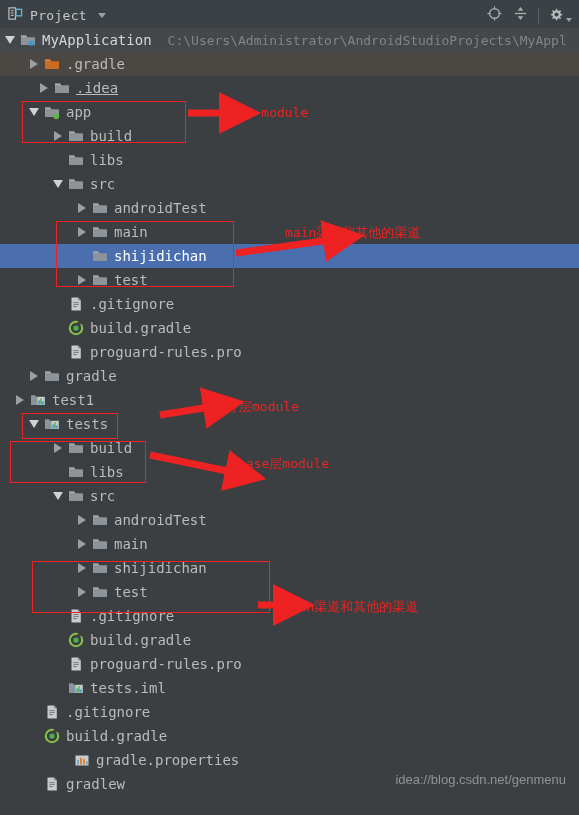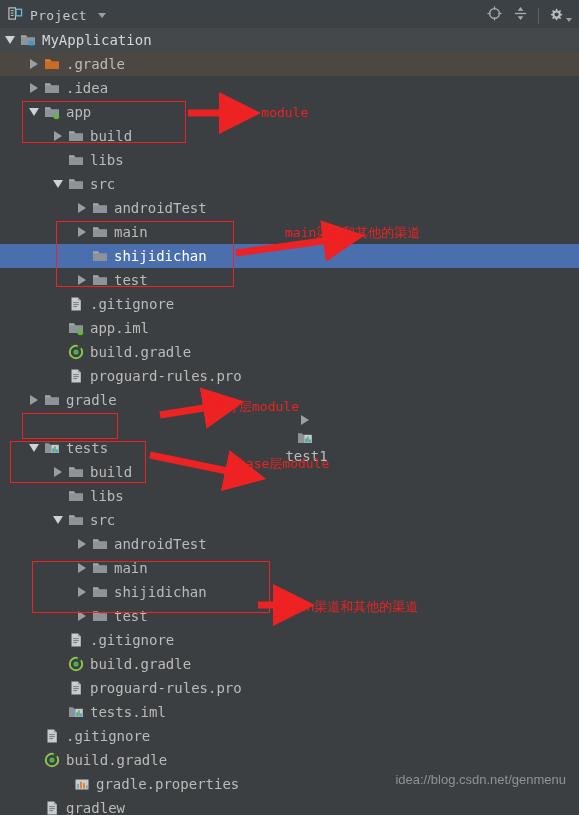--- a/index.html
+++ b/index.html
@@ -187,34 +187,35 @@
         <span class="arrow-down"></span>
       </span>
       <span class="icon-slot">
         <svg width="16" height="16" viewBox="0 0 16 16">
           <path d="M1 3.6 L6 3.6 L7.3 5.2 L15 5.2 L15 13 L1 13 Z" fill="#8d9499"></path>
           <path d="M1 3.6 L6 3.6 L7.3 5.2 L1 5.2 Z" fill="#a3aaae"></path>
           <rect x="8.5" y="9" width="5.5" height="4.4" rx="0.8" fill="#3d9ad1"></rect>
         </svg>
       </span>
       <span class="label">MyApplication</span>
+      <span class="path">C:\Users\Administrator\AndroidStudioProjects\MyAppl</span>
     </div>
     <div class="row hl-warm" style="padding-left: 26px;">
       <span class="arrow-slot">
         <span class="arrow-right"></span>
       </span>
       <span class="icon-slot">
         <svg width="16" height="16" viewBox="0 0 16 16">
           <path d="M1 3.6 L6 3.6 L7.3 5.2 L15 5.2 L15 13 L1 13 Z" fill="#cd6a23"></path>
           <path d="M1 3.6 L6 3.6 L7.3 5.2 L1 5.2 Z" fill="#e08138"></path>
         </svg>
       </span>
       <span class="label">.gradle</span>
     </div>
-    <div class="row" style="padding-left: 26px;">
+    <div class="row" style="padding-left: 36px; text-decoration: underline;">
       <span class="arrow-slot">
         <span class="arrow-right"></span>
       </span>
       <span class="icon-slot">
         <svg width="16" height="16" viewBox="0 0 16 16">
           <path d="M1 3.6 L6 3.6 L7.3 5.2 L15 5.2 L15 13 L1 13 Z" fill="#8d9499"></path>
           <path d="M1 3.6 L6 3.6 L7.3 5.2 L1 5.2 Z" fill="#a3aaae"></path>
         </svg>
       </span>
       <span class="label">.idea</span>
@@ -322,31 +323,20 @@
           <rect x="5.2" y="8.2" width="5.6" height="0.9" fill="#6b7276"></rect>
           <rect x="5.2" y="10.2" width="3.8" height="0.9" fill="#6b7276"></rect>
         </svg>
       </span>
       <span class="label">.gitignore</span>
     </div>
     <div class="row" style="padding-left: 50px;">
       <span class="arrow-slot"></span>
       <span class="icon-slot">
         <svg width="16" height="16" viewBox="0 0 16 16">
-          <path d="M1 3.6 L6 3.6 L7.3 5.2 L15 5.2 L15 13 L1 13 Z" fill="#8d9499"></path>
-          <path d="M1 3.6 L6 3.6 L7.3 5.2 L1 5.2 Z" fill="#a3aaae"></path>
-          <circle cx="12.3" cy="12.3" r="2.9" fill="#62b543"></circle>
-        </svg>
-      </span>
-      <span class="label">app.iml</span>
-    </div>
-    <div class="row" style="padding-left: 50px;">
-      <span class="arrow-slot"></span>
-      <span class="icon-slot">
-        <svg width="16" height="16" viewBox="0 0 16 16">
           <circle cx="8" cy="8" r="6.2" fill="none" stroke="#8bc34a" stroke-width="2"></circle>
           <circle cx="8" cy="8" r="2.6" fill="#4caf50"></circle>
           <rect x="9.6" y="1.2" width="4" height="2.6" fill="#3c3f41" transform="rotate(35 11 2.5)"></rect>
         </svg>
       </span>
       <span class="label">build.gradle</span>
     </div>
     <div class="row" style="padding-left: 50px;">
       <span class="arrow-slot"></span>
       <span class="icon-slot">
@@ -365,21 +355,21 @@
         <span class="arrow-right"></span>
       </span>
       <span class="icon-slot">
         <svg width="16" height="16" viewBox="0 0 16 16">
           <path d="M1 3.6 L6 3.6 L7.3 5.2 L15 5.2 L15 13 L1 13 Z" fill="#8d9499"></path>
           <path d="M1 3.6 L6 3.6 L7.3 5.2 L1 5.2 Z" fill="#a3aaae"></path>
         </svg>
       </span>
       <span class="label">gradle</span>
     </div>
-    <div class="row" style="padding-left: 30px; flex-direction: column;">
+    <div class="row" style="padding-left: 12px;">
       <span class="arrow-slot">
         <span class="arrow-right"></span>
       </span>
       <span class="icon-slot">
         <svg width="16" height="16" viewBox="0 0 16 16">
           <path d="M1 3.2 L5 3.2 L6.2 4.8 L7 4.8 L7 13 L1 13 Z" fill="#8d9499"></path>
           <rect x="7.2" y="4.8" width="7.6" height="8.2" fill="#c7ccce"></rect>
           <rect x="8.3" y="8.4" width="1.6" height="4.2" fill="#3d9ad1"></rect>
           <rect x="10.2" y="6.4" width="1.6" height="6.2" fill="#62b543"></rect>
           <rect x="12.1" y="9.4" width="1.6" height="3.2" fill="#3d9ad1"></rect>

